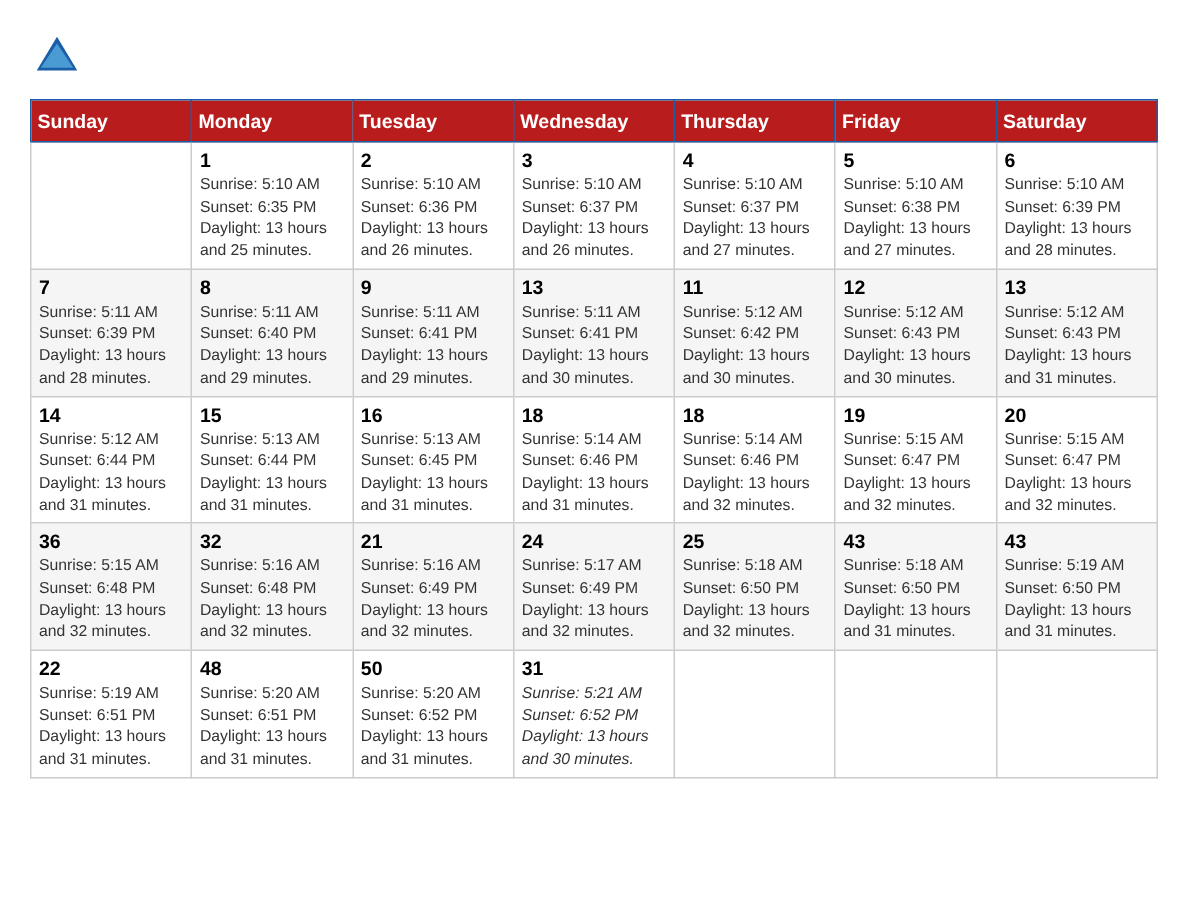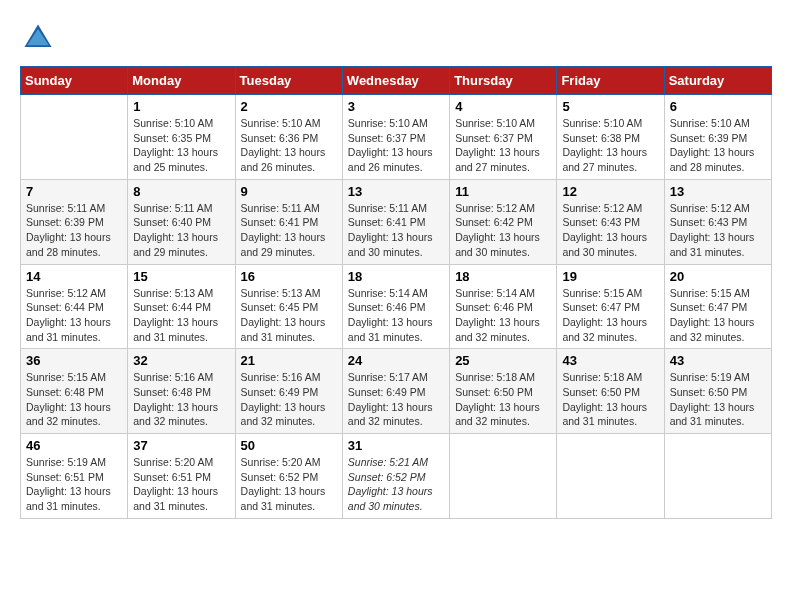--- a/index.html
+++ b/index.html
@@ -314,28 +314,28 @@
         <td>
           <span class="day-num">43</span>
           <div class="day-info" style="white-space: pre-line;">Sunrise: 5:19 AM
 Sunset: 6:50 PM
 Daylight: 13 hours
 and 31 minutes.</div>
         </td>
       </tr>
       <tr>
         <td>
-          <span class="day-num">46</span>
+          <span class="day-num">22</span>
           <div class="day-info" style="white-space: pre-line;">Sunrise: 5:19 AM
 Sunset: 6:51 PM
 Daylight: 13 hours
 and 31 minutes.</div>
         </td>
         <td>
-          <span class="day-num">37</span>
+          <span class="day-num">48</span>
           <div class="day-info" style="white-space: pre-line;">Sunrise: 5:20 AM
 Sunset: 6:51 PM
 Daylight: 13 hours
 and 31 minutes.</div>
         </td>
         <td>
           <span class="day-num">50</span>
           <div class="day-info" style="white-space: pre-line;">Sunrise: 5:20 AM
 Sunset: 6:52 PM
 Daylight: 13 hours

